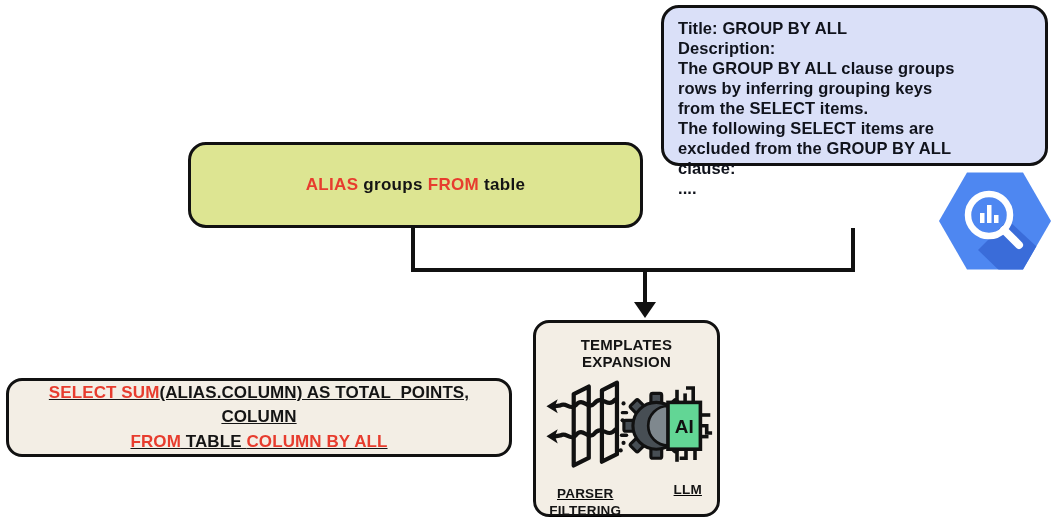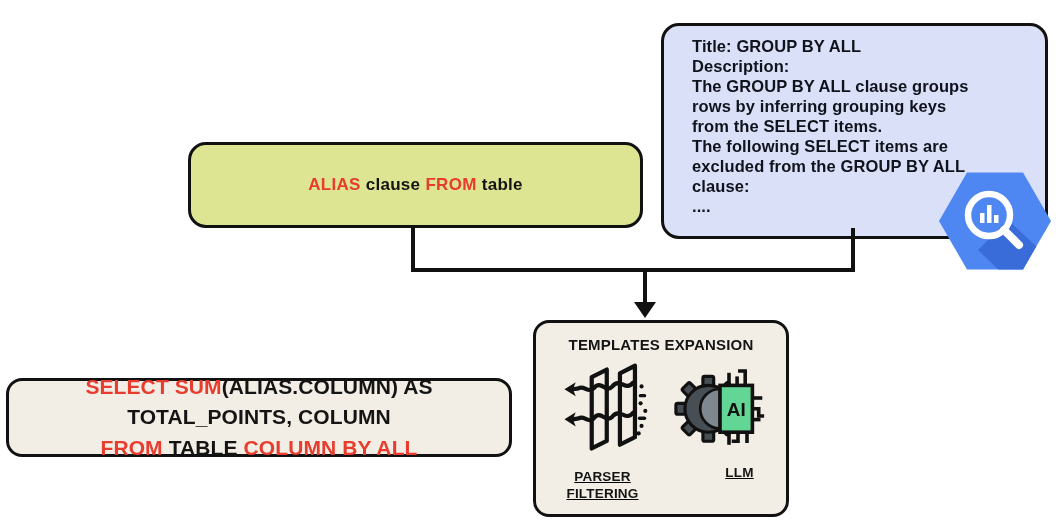--- a/index.html
+++ b/index.html
@@ -18,51 +18,51 @@
   .canvas{position:relative;width:1056px;height:524px;background:#ffffff;overflow:hidden;}
 
   .box{position:absolute;border:3px solid var(--line);background:var(--panel-bg);}
 
   
   .query-box{left:188px;top:142px;width:455px;height:86px;border-radius:18px;
     background:var(--query-bg);display:flex;align-items:center;justify-content:center;
     font-size:17px;font-weight:800;letter-spacing:.3px;color:#141414;}
 
   
-  .doc-box{left:661px;top:5px;width:387px;height:216px;border-radius:18px;
-    background:var(--doc-bg);padding:11px 10px 0 28px;
-    font-size:16.5px;font-weight:800;line-height:1.21;letter-spacing:.1px;color:#10131c;margin-top:18px;}
+  .doc-box{left:661px;top:5px;width:387px;height:161px;border-radius:18px;
+    background:var(--doc-bg);padding:11px 10px 0 14px;
+    font-size:16.5px;font-weight:800;line-height:1.21;letter-spacing:.1px;color:#10131c;}
   .doc-text{white-space:pre-line;}
 
   
   .cline{position:absolute;background:var(--line);}
   .line-v1{left:411px;top:226px;width:4px;height:46px;}
   .line-v2{left:851px;top:228px;width:4px;height:44px;}
   .line-h{left:411px;top:268px;width:444px;height:4px;}
   .line-v3{left:643px;top:270px;width:4px;height:34px;}
   .arrowhead{position:absolute;left:634px;top:302px;width:0;height:0;background:none;
     border-left:11px solid transparent;border-right:11px solid transparent;
     border-top:16px solid var(--line);}
 
   
-  .tx-box{left:533px;top:320px;width:256px;height:197px;border-radius:16px;}
+  .tx-box{left:533px;top:320px;width:187px;height:197px;border-radius:16px;}
   .tx-title{margin-top:13px;text-align:center;font-size:15px;font-weight:800;
     letter-spacing:.2px;color:#141414;}
   .tx-items{display:flex;justify-content:space-between;padding:0 8px;margin-top:9px;}
   .tx-item{display:flex;flex-direction:column;align-items:center;width:50%;text-decoration:underline;}
   .tx-item svg{display:block;}
   .tx-label{margin-top:12px;text-align:center;font-size:13.5px;font-weight:800;
     line-height:1.28;letter-spacing:.2px;color:#141414;max-width:92px;}
   .tx-label.llm{margin-top:12px;padding-left:40px;}
 
   
   .result-box{left:6px;top:378px;width:506px;height:79px;border-radius:16px;
     display:flex;flex-direction:column;align-items:center;justify-content:center;
-    font-size:21px;font-weight:800;letter-spacing:.1px;line-height:1.45;
-    text-align:center;color:#141414;}
+    font-size:17px;font-weight:800;letter-spacing:.1px;line-height:1.45;
+    text-align:center;color:#141414;text-decoration:underline;}
 
   .kw{color:var(--accent-red);}
 
   
   .bq{position:absolute;left:934px;top:168px;width:122px;height:106px;}
   .bq-hex{fill:var(--bigquery-blue);}
   .bq-shadow{fill:var(--bigquery-shadow);}
   .bq-lens{stroke:#ffffff;}
   .bq-handle{stroke:#ffffff;}
   .bq-bar{fill:#ffffff;}
@@ -70,21 +70,21 @@
   
   .ai-label{font-size:21px;font-weight:bold;fill:#111;font-family:"Liberation Sans","DejaVu Sans",sans-serif;}
 </style>
 </head>
 <body>
 
 <div class="canvas">
 
   <div class="box query-box">
     <div>
-      <span class="kw">ALIAS</span><span> clause </span><span class="kw">FROM</span><span> table</span>
+      <span class="kw">ALIAS</span><span> groups </span><span class="kw">FROM</span><span> table</span>
     </div>
   </div>
 
   <div class="box doc-box">
     <div class="doc-text">Title: GROUP BY ALL
 Description:
 The GROUP BY ALL clause groups
 rows by inferring grouping keys
 from the SELECT items.
 The following SELECT items are

